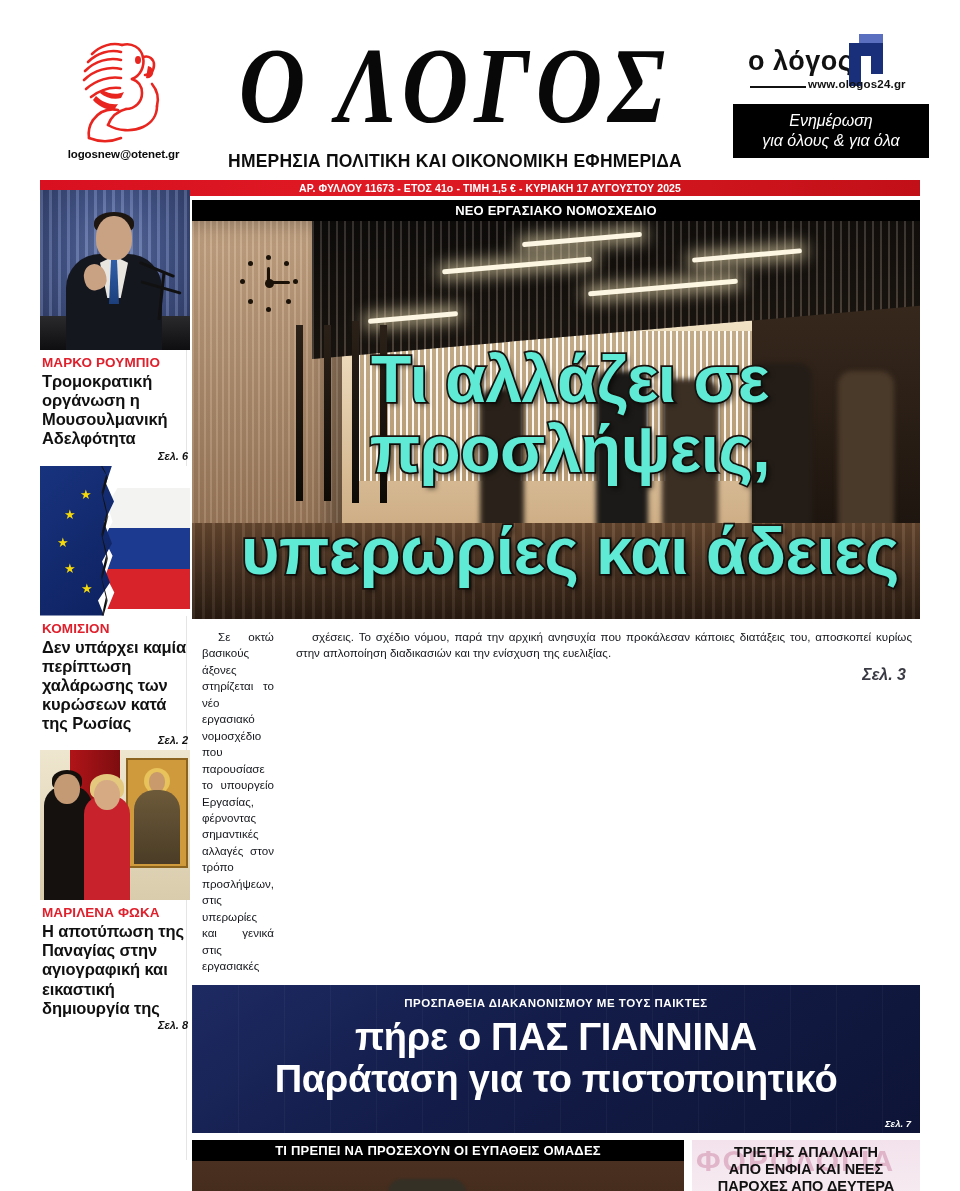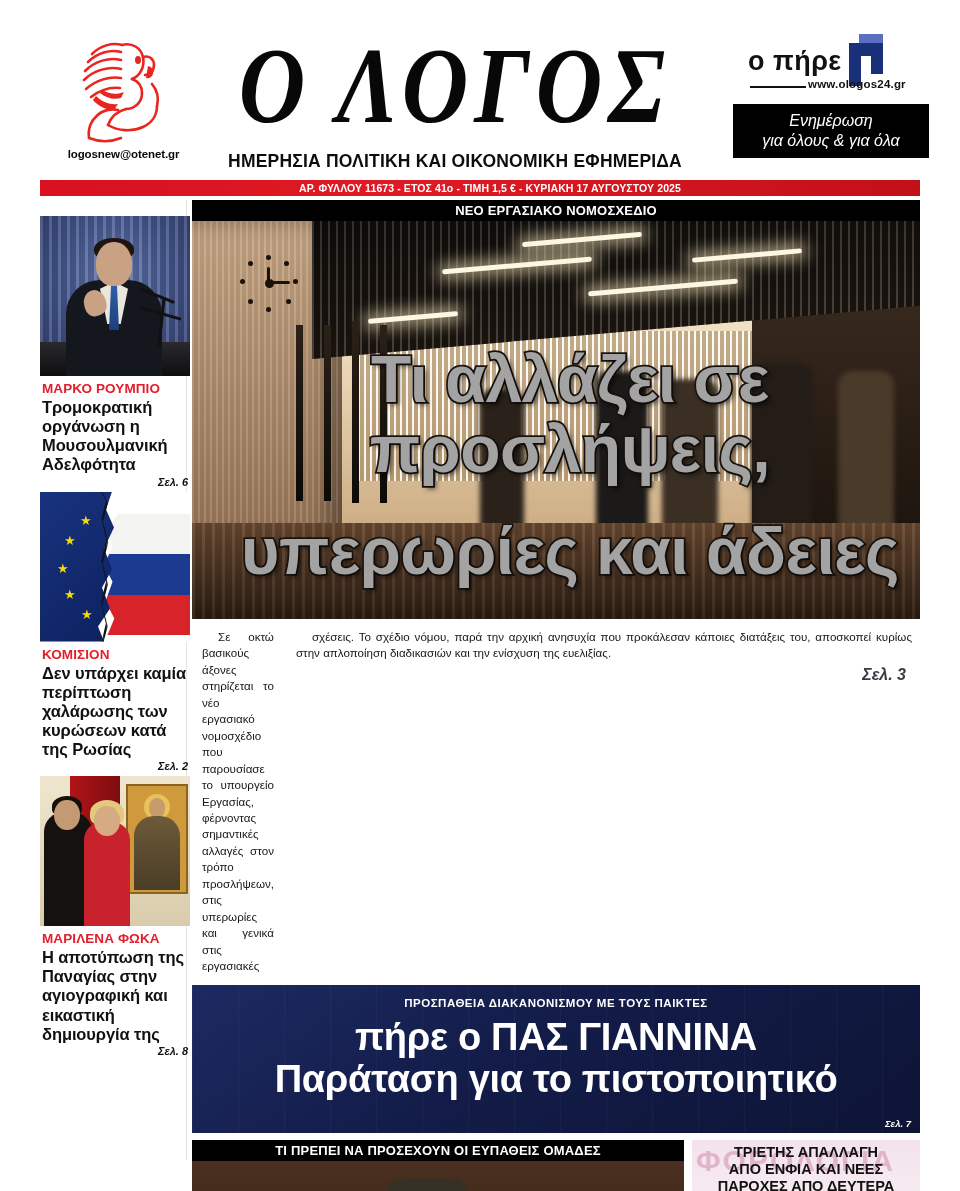--- a/index.html
+++ b/index.html
@@ -59,21 +59,21 @@
     background:linear-gradient(90deg,#d81020 0%,#e01a24 40%,#c21018 100%);
   }
   .red-strip-text{
     position:absolute;left:0;top:0;width:880px;height:16px;
     display:flex;align-items:center;justify-content:center;
     color:#fff;font-size:10.5px;font-weight:bold;letter-spacing:0.1px;
     padding-left:20px;box-sizing:border-box;
   }
 
   
-  .sidebar{position:absolute;left:40px;top:216px;width:152px;}
+  .sidebar{position:absolute;left:40px;top:190px;width:152px;}
   .side-item{margin-bottom:4px;}
   .side-photo{width:150px;position:relative;overflow:hidden;background:#ccc;}
   .side-kicker{
     color:#e0202c;font-size:13.5px;font-weight:bold;
     margin:5px 0 2px 2px;letter-spacing:0.1px;
   }
   .side-head{
     font-size:16.5px;font-weight:bold;color:#111;line-height:1.16;
     margin-left:2px;letter-spacing:-0.1px;
   }
@@ -191,21 +191,21 @@
     background:repeating-linear-gradient(90deg,
       rgba(255,255,255,.06) 0 3px, rgba(0,0,0,.12) 3px 10px);}
   .lp-clock{position:absolute;left:48px;top:34px;width:58px;height:58px;}
   .lp-clock i{position:absolute;width:5px;height:5px;border-radius:50%;background:#1a1208;}
   .lp-clock .hand{position:absolute;background:#1a1208;border-radius:2px;}
   .lp-pole{position:absolute;width:7px;background:linear-gradient(180deg,#2b2118,#0d0a06);}
   .lp-fig{position:absolute;border-radius:14px 14px 4px 4px;filter:blur(2.4px);}
 
   .headline-wrap{position:absolute;left:0;top:124px;width:728px;text-align:center;}
   .headline{
-    font-size:66px;font-weight:bold;color:#a3a3a3;line-height:1.06;
+    font-size:66px;font-weight:bold;color:#5eead4;line-height:1.06;
     letter-spacing:-0.5px;
     -webkit-text-stroke:3.5px #1a1410;
     paint-order:stroke fill;
     text-shadow:3px 3px 5px rgba(0,0,0,.55);
     padding-left:28px;
   }
   .headline .l2{display:block;margin-top:32px;}
 
   
   .lead-body{display:flex;gap:22px;padding:10px 8px 6px 10px;}
@@ -284,21 +284,21 @@
       </svg>
     </div>
     <div class="logo-email">logosnew@otenet.gr</div>
 
     <div class="masthead-center">
       <div class="paper-title">Ο ΛΟΓΟΣ</div>
       <div class="paper-tagline">ΗΜΕΡΗΣΙΑ ΠΟΛΙΤΙΚΗ ΚΑΙ ΟΙΚΟΝΟΜΙΚΗ ΕΦΗΜΕΡΙΔΑ</div>
     </div>
 
     <div class="web-logo">
-      <div class="web-logo-text">ο πήρε</div>
+      <div class="web-logo-text">ο λόγος</div>
       <div class="web-logo-mark">
         <svg width="42" height="52" viewBox="0 0 42 52">
           <rect x="14" y="0" width="24" height="9" fill="#5a6fbf"></rect>
           <rect x="4" y="9" width="34" height="13" fill="#1a2f7a"></rect>
           <rect x="4" y="22" width="12" height="30" fill="#1a2f7a"></rect>
           <rect x="26" y="22" width="12" height="18" fill="#1a2f7a"></rect>
           <rect x="16" y="28" width="10" height="8" fill="#ffffff"></rect>
         </svg>
       </div>
       <div class="web-logo-rule"></div>

